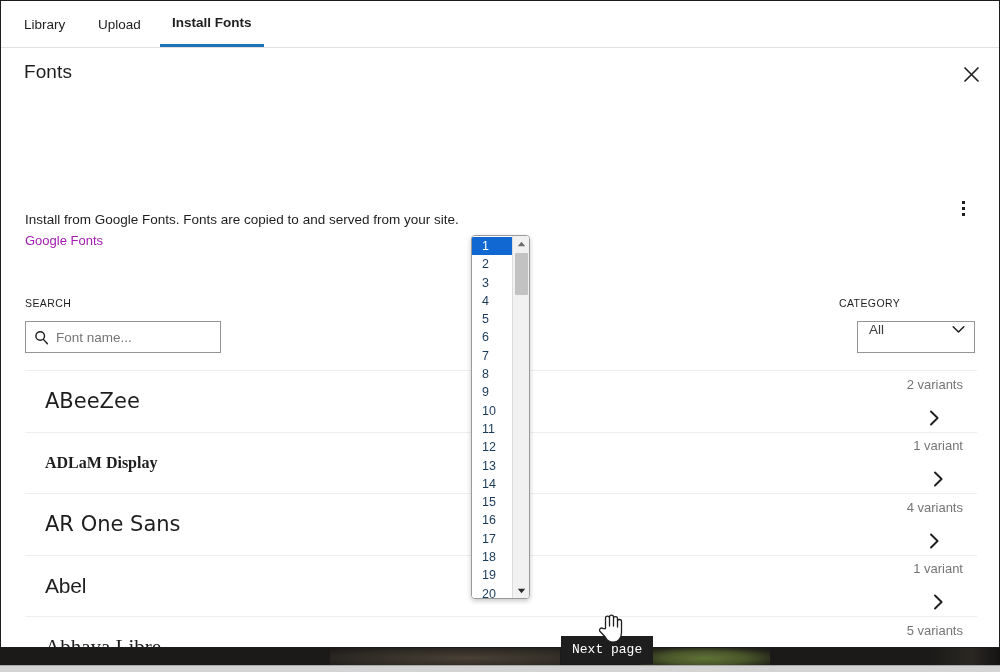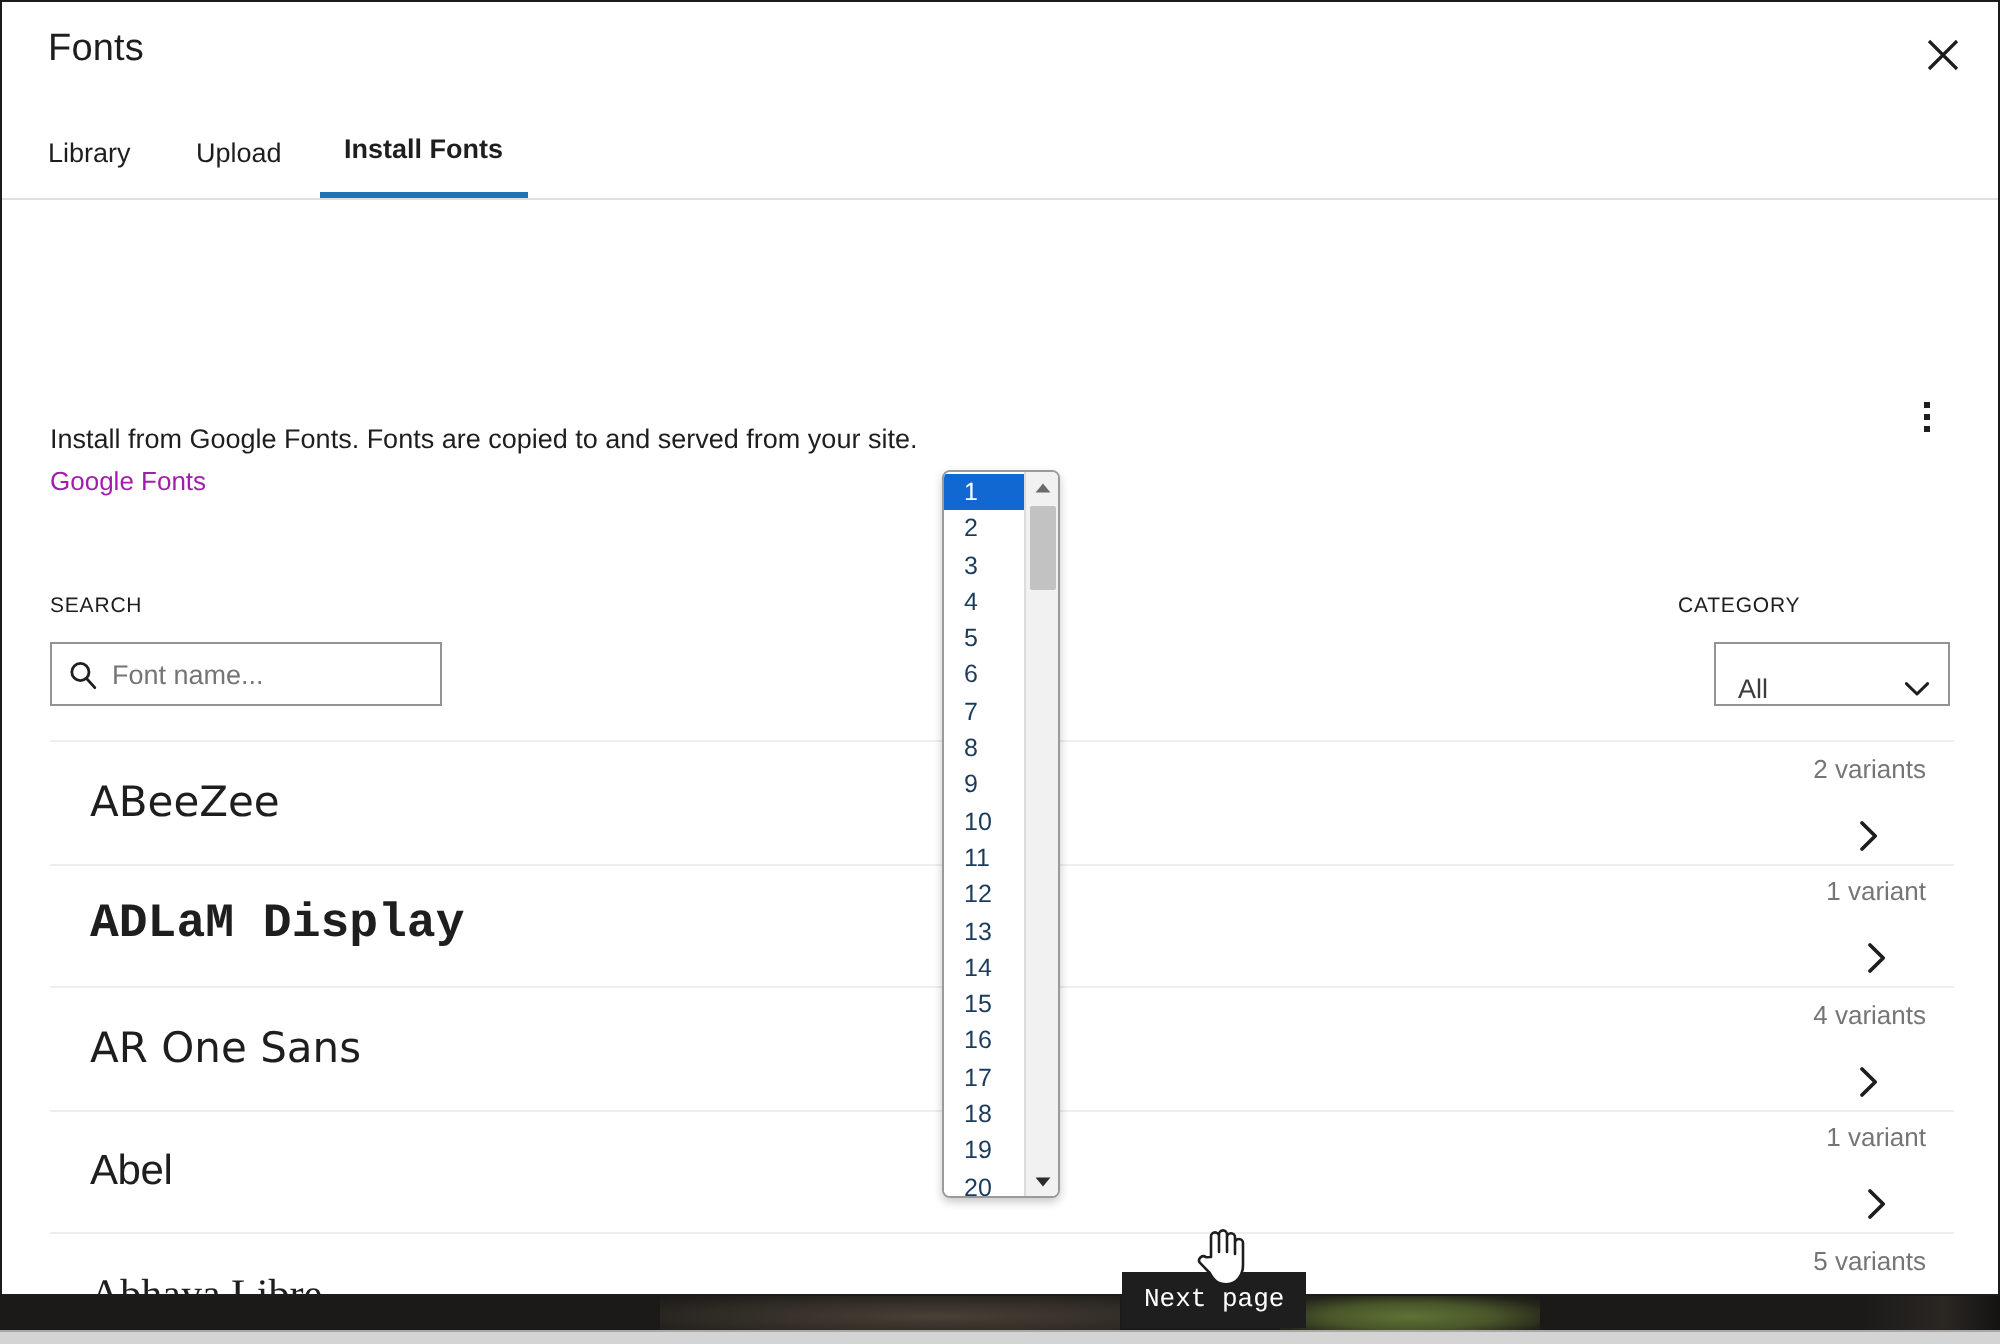--- a/index.html
+++ b/index.html
@@ -205,21 +205,21 @@
     width: 136px;
   }
   #category-select {
     position: absolute;
     right: 24px; top: 221px;
     width: 118px; height: 32px;
     border: 1px solid #949494;
     background: #fff;
     box-sizing: border-box;
     display: flex;
-    align-items: flex-end;
+    align-items: flex-start;
     justify-content: space-between;
     padding: 0 9px 0 11px;
     cursor: pointer;
     font-size: 13.5px;
     color: #3c3c3c;
   }
 
   
   #font-list {
     position: absolute;
@@ -238,21 +238,21 @@
     box-sizing: border-box;
     cursor: pointer;
     background: #fff;
   }
   .font-name {
     font-size: 21px;
     color: #1e1e1e;
     line-height: 1;
   }
   .fn-sans    { font-family: "DejaVu Sans", sans-serif; font-weight: 400; }
-  .fn-bold    { font-family: Liberation Mono, monospace; font-weight: bold; font-size: 24px; }
+  .fn-bold    { font-family: Liberation Serif, serif; font-weight: bold; font-size: 16px; }
   .fn-narrow  { font-family: "Liberation Sans Narrow", "Liberation Sans", sans-serif; font-weight: 400; font-size: 21px; letter-spacing: -.2px;}
   .fn-serif   { font-family: "Liberation Serif", "DejaVu Serif", serif; font-weight: 400; font-size: 21px; }
   .row-right {
     display: flex;
     align-items: center;
     gap: 18px;
     flex-direction: column;
   }
   .variant-count {
     font-size: 13px;
@@ -351,40 +351,40 @@
 <div id="backdrop"></div>
 
 <div id="bottom-strip">
   <div class="patch-brown"></div>
   <div class="patch-green"></div>
   <div class="patch-right"></div>
 </div>
 <div id="bottom-bar"></div>
 
 <div id="modal">
-
-  <div id="modal-header">
-    <div id="modal-title">Fonts</div>
-    <button id="close-btn">
-      <svg width="17" height="17" viewBox="0 0 17 17">
-        <path d="M1.5 1.5 L15.5 15.5 M15.5 1.5 L1.5 15.5" stroke="#1e1e1e" stroke-width="1.6" fill="none"></path>
-      </svg>
-    </button>
-  </div>
 
   <div id="tabs">
     <div class="tab" id="tab-library">
       <span>Library</span>
     </div>
     <div class="tab" id="tab-upload">
       <span>Upload</span>
     </div>
     <div class="tab active" id="tab-install">
       <span>Install Fonts</span>
     </div>
+  </div>
+
+  <div id="modal-header">
+    <div id="modal-title">Fonts</div>
+    <button id="close-btn">
+      <svg width="17" height="17" viewBox="0 0 17 17">
+        <path d="M1.5 1.5 L15.5 15.5 M15.5 1.5 L1.5 15.5" stroke="#1e1e1e" stroke-width="1.6" fill="none"></path>
+      </svg>
+    </button>
   </div>
 
   <div id="panel">
 
     <div id="gf-heading">Google Fonts</div>
     <div id="gf-desc">Install from Google Fonts. Fonts are copied to and served from your site.</div>
 
     <button id="kebab-btn">
       <span></span>
       <span></span>

